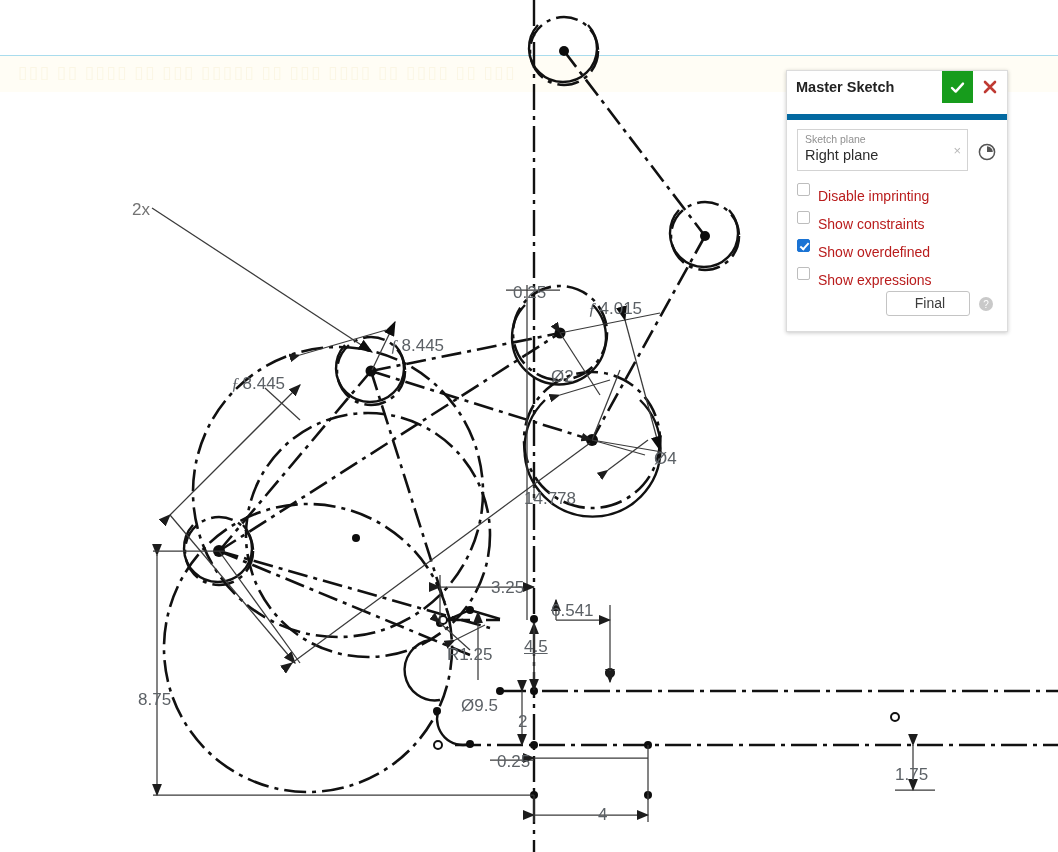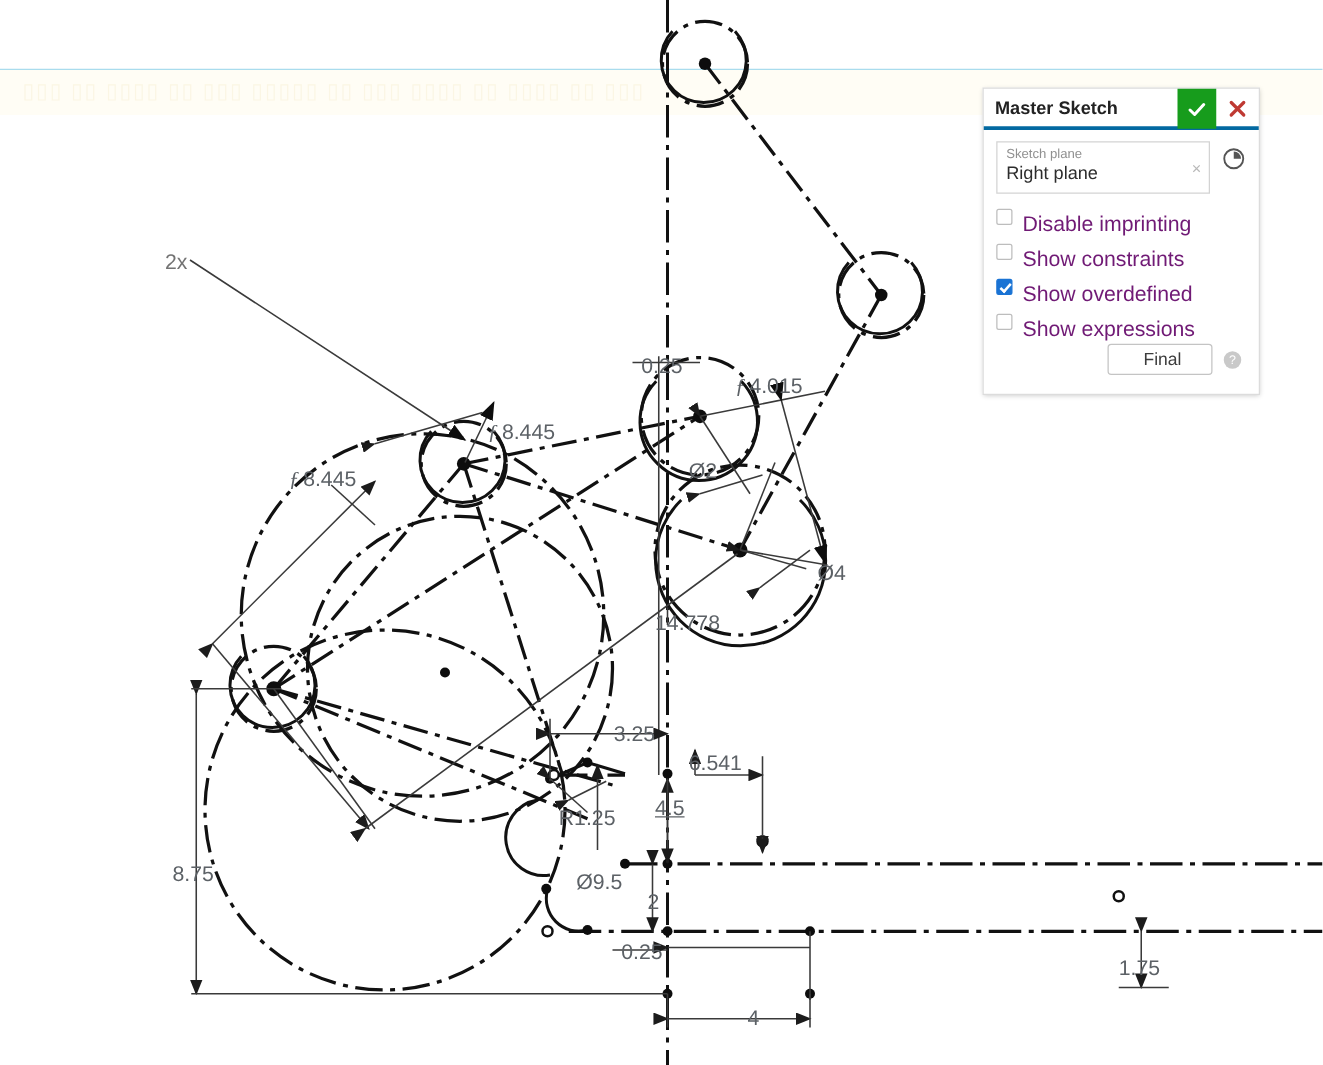--- a/index.html
+++ b/index.html
@@ -77,22 +77,22 @@
     left: 786px;
     top: 70px;
     width: 222px;
     background: #ffffff;
     border: 1px solid #dcdcdc;
     box-shadow: 0 1px 4px rgba(0,0,0,.22);
     box-sizing: border-box;
   }
   .dlg-header {
     position: relative;
-    height: 33px;
-    border-bottom: 3px solid #0369a1;
+    height: 49px;
+    border-bottom: 6px solid #0369a1;
     box-sizing: border-box;
   }
   .dlg-title {
     position: absolute;
     left: 9px; top: 8px;
     font-size: 14.5px;
     color: #222;
     font-weight: 600;
   }
   .dlg-accept {
@@ -114,21 +114,21 @@
     align-items: center;
     justify-content: center;
     cursor: pointer;
   }
   .dlg-body {
     padding: 9px 10px 8px 10px;
     position: relative;
   }
   .field-row {
     display: flex;
-    align-items: flex-start;
+    align-items: center;
   }
   .field-box {
     position: relative;
     width: 178px;
     height: 42px;
     border: 1px solid #d3d3d3;
     background: #fff;
     box-sizing: border-box;
   }
   .field-label {
@@ -181,22 +181,22 @@
   .cb-box.checked::after {
     content: "";
     position: absolute;
     left: 3.5px; top: 0.5px;
     width: 3px; height: 7px;
     border: solid #fff;
     border-width: 0 2px 2px 0;
     transform: rotate(42deg);
   }
   .cb-label {
-    font-size: 17px;
-    color: #701a75;
+    font-size: 14px;
+    color: #b91c1c;
     user-select: none;
     cursor: pointer;
     margin-top: 12px;
   }
   .dlg-footer {
     position: relative;
     height: 32px;
     margin-top: 8px;
   }
   .final-btn {

